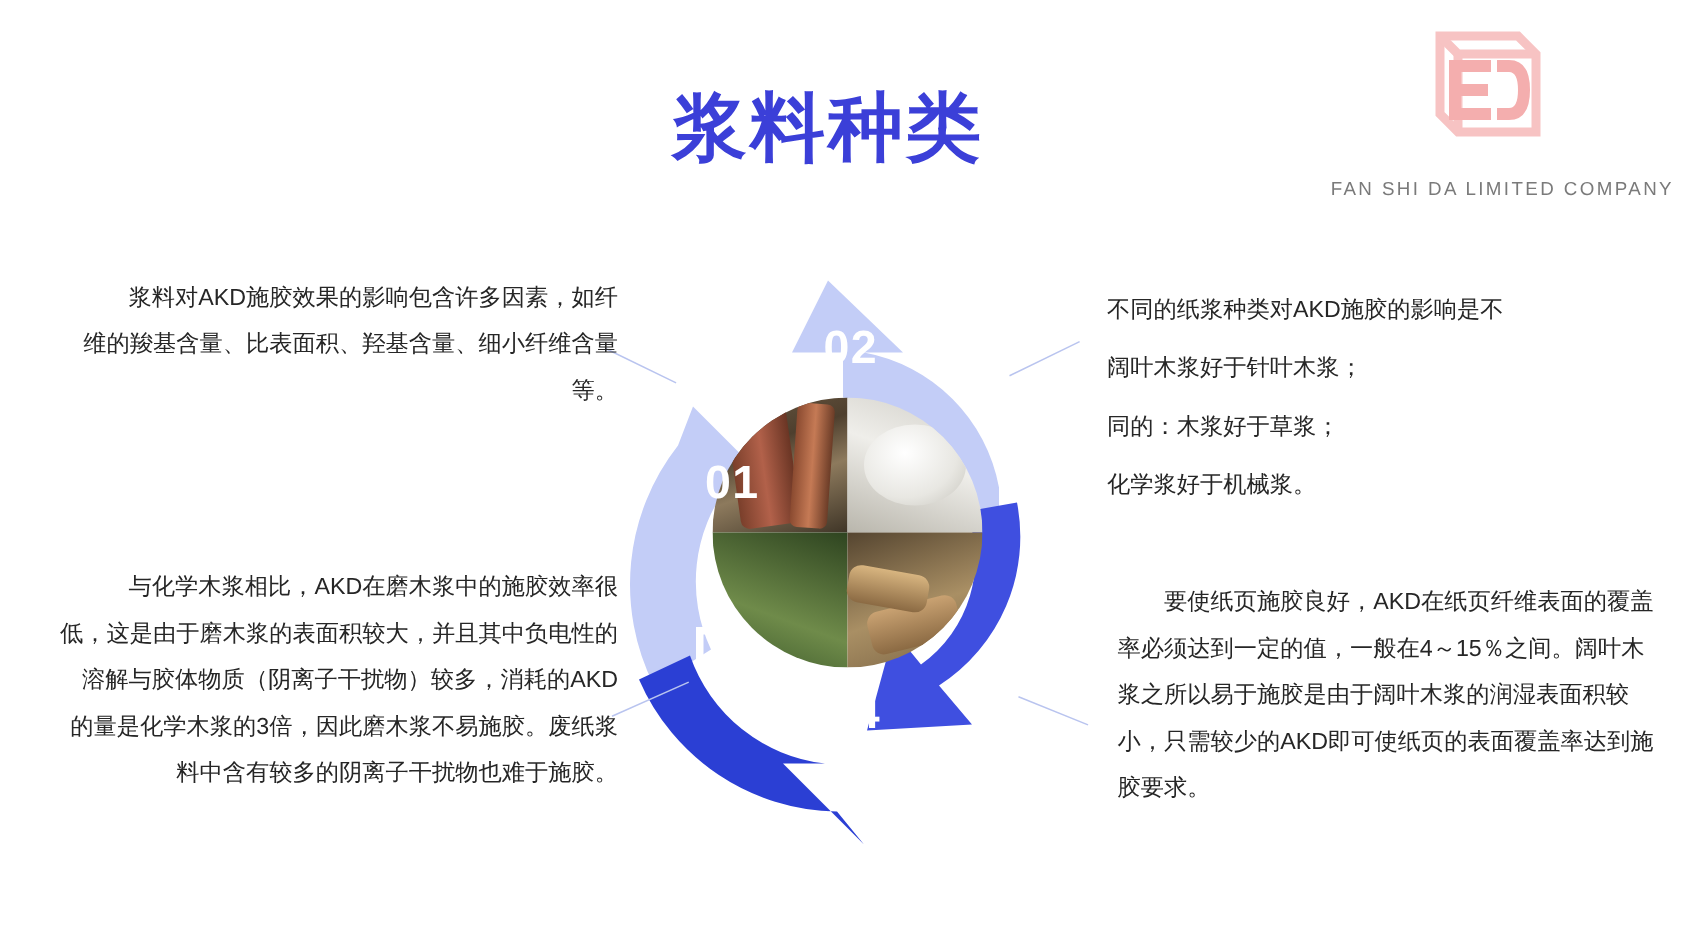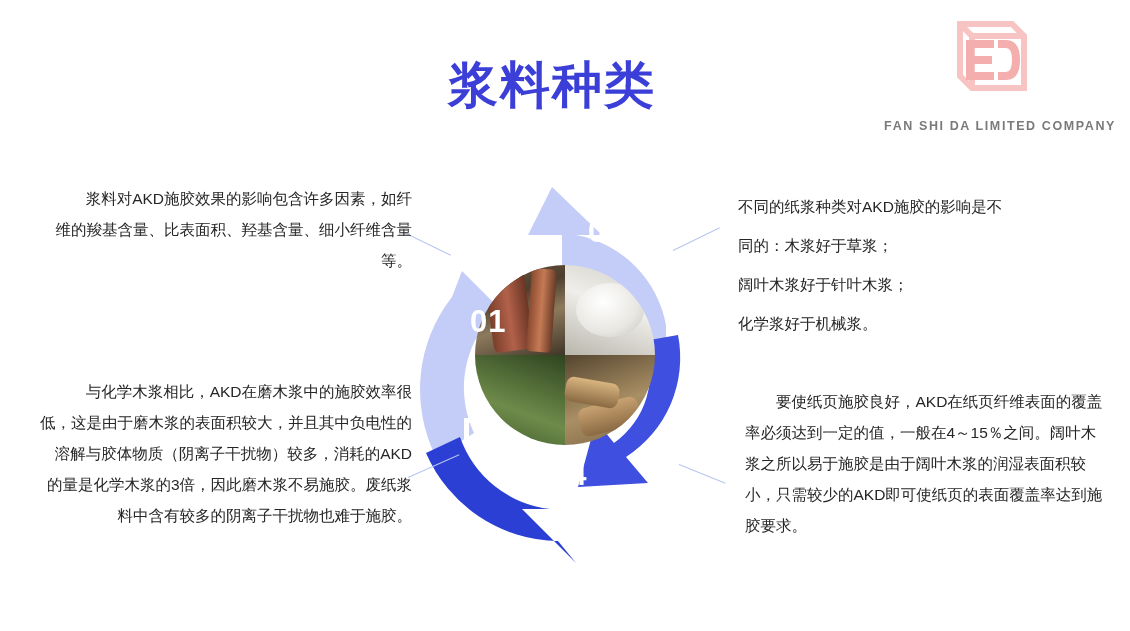--- a/index.html
+++ b/index.html
@@ -50,21 +50,21 @@
   }
   .logo-text {
     position: absolute;
     bottom: 2px;
     right: 0;
     width: 250px;
     text-align: right;
     font-size: 12.5px;
     letter-spacing: 1.6px;
     color: #7a7a7a;
-    font-weight: bold;
+    font-weight: normal;
   }
 
   
   .cycle {
     position: absolute;
     left: 390px;
     top: 165px;
     width: 350px;
     height: 400px;
   }
@@ -115,21 +115,21 @@
   }
 
   .step-num {
     position: absolute;
     color: #ffffff;
     font-size: 31px;
     font-weight: bold;
     letter-spacing: 1px;
   }
   .n01 { left: 430px; top: 304px; margin-left: 40px; }
-  .n02 { left: 549px; top: 214px; margin-left: 39px; }
+  .n02 { left: 549px; top: 214px; }
   .n03 { left: 672px; top: 357px; margin-left: 39px; }
   .n04 { left: 551px; top: 457px; }
 
   .export-icon {
     position: absolute;
     left: 455px;
     top: 409px;
     width: 42px;
     height: 42px;
   }
@@ -270,20 +270,20 @@
   <div class="conn c1"></div>
   <div class="conn c2"></div>
   <div class="conn c3"></div>
   <div class="conn c4"></div>
 
   <div class="txt tl1">浆料对AKD施胶效果的影响包含许多因素，如纤维的羧基含量、比表面积、羟基含量、细小纤维含量等。</div>
   <div class="txt tl2">与化学木浆相比，AKD在磨木浆中的施胶效率很低，这是由于磨木浆的表面积较大，并且其中负电性的溶解与胶体物质（阴离子干扰物）较多，消耗的AKD的量是化学木浆的3倍，因此磨木浆不易施胶。废纸浆料中含有较多的阴离子干扰物也难于施胶。</div>
 
   <div class="txt tr1">
     <p>不同的纸浆种类对AKD施胶的影响是不</p>
+    <p>阔叶木浆好于针叶木浆；</p>
     <p>同的：木浆好于草浆；</p>
-    <p>阔叶木浆好于针叶木浆；</p>
     <p>化学浆好于机械浆。</p>
   </div>
 
   <div class="txt tr2">要使纸页施胶良好，AKD在纸页纤维表面的覆盖率必须达到一定的值，一般在4～15％之间。阔叶木浆之所以易于施胶是由于阔叶木浆的润湿表面积较小，只需较少的AKD即可使纸页的表面覆盖率达到施胶要求。</div>
 
 </div>
 
 </body></html>

